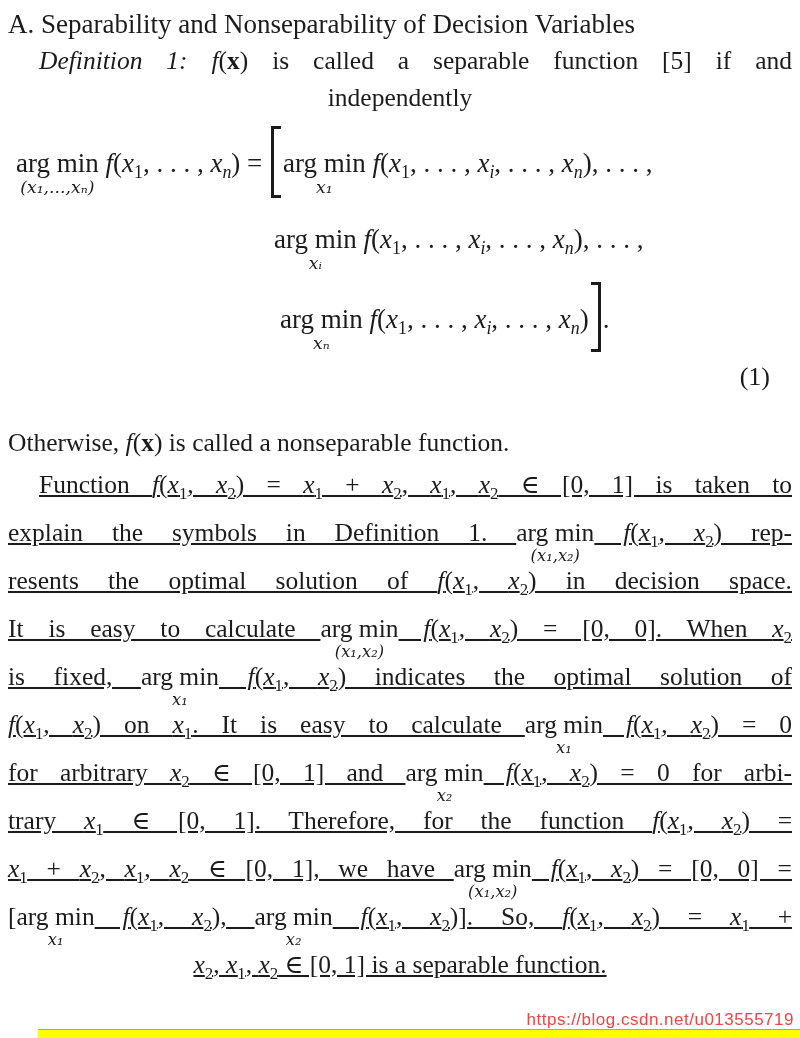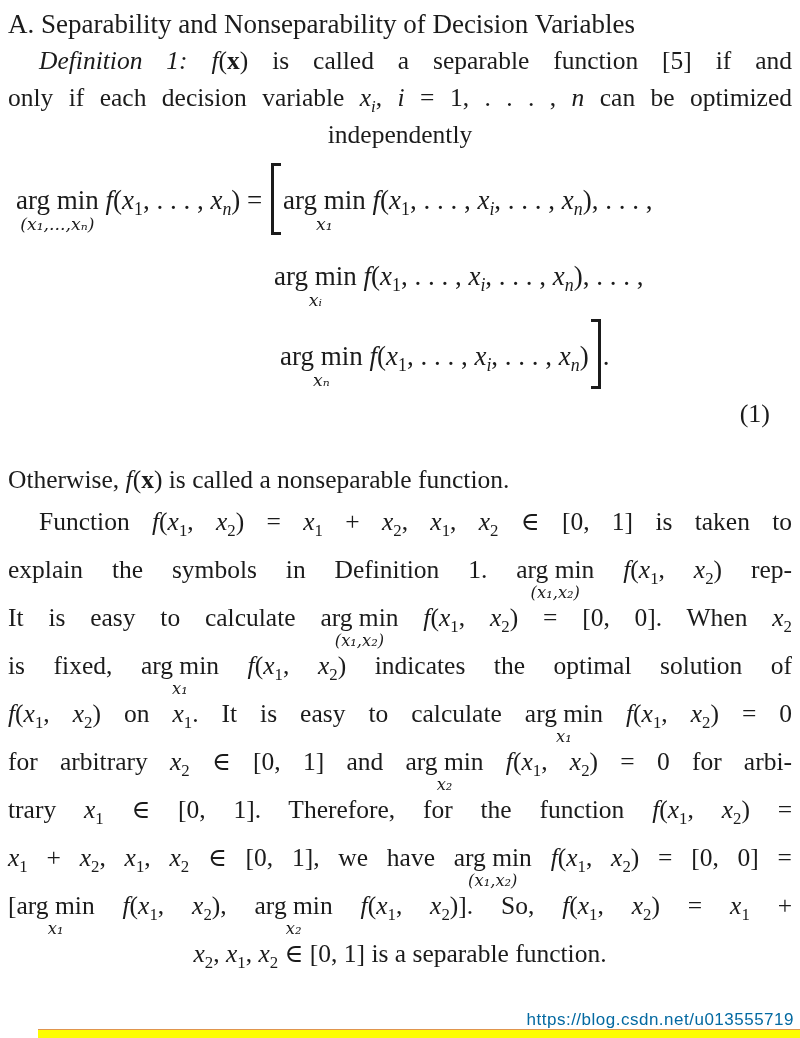--- a/index.html
+++ b/index.html
@@ -22,21 +22,21 @@
   .para { font-size:25.5px; }
   .para .mline { line-height:37px; }
   #para-function .mline { line-height:48px; }
 
   .justify .mline { text-align:justify; text-align-last:justify; }
   .justify .mline:last-child { text-align:center; text-align-last:auto; }
   .indent .mline:first-child { text-indent:31px; }
 
   #para-definition { }
   #para-otherwise { margin-top:30px; }
-  #para-function { margin-top:0; }
+  #para-function { margin-top:0;text-decoration:underline; }
 
   .equation { margin-top:16px; padding-top:14px; font-size:27px; }
   .equation .mline { white-space:nowrap; line-height:34px; }
   .equation .mline:nth-child(1) { height:76px; margin-left:8px; }
   .equation .mline:nth-child(2) { height:80px; margin-left:266px; }
   .equation .mline:nth-child(3) { height:58px; margin-left:272px; }
   .eq-number {
     font-size:26px; line-height:34px; height:34px;
     text-align:right; padding-right:22px;
   }
@@ -62,55 +62,55 @@
   
   .brk { display:inline-block; width:14px; height:0; position:relative; vertical-align:baseline; }
   .brk .bar { position:absolute; left:2px; width:10px; box-sizing:border-box; border:0 solid #1b1b1b; }
   .brk-l .bar { top:-46px; height:72px; border-left-width:3px; border-top-width:3px; border-bottom-width:3px; }
   .brk-r .bar { top:-46px; height:70px; border-right-width:3px; border-top-width:3px; border-bottom-width:3px; }
 
   .watermark {
     position:absolute; right:6px; bottom:8px;
     font-family:"Liberation Sans","DejaVu Sans",sans-serif;
     font-size:17px; letter-spacing:0.5px;
-    color:#0369a1;
+    color:#ef4444;
   }
   .highlight-bar {
     position:absolute; left:38px; right:0; bottom:0; height:8px;
     background:#fdfd02;
     border-top:1px solid #e0954e;
   }
 </style>
 </head>
 <body>
 
 <div class="page">
   <div class="heading">A. Separability and Nonseparability of Decision Variables</div>
 
   <div id="para-definition" class="para justify indent">
       <div class="mline"><span class="run-i">Definition 1: </span><span class="run-i">f</span><span class="run-r">(</span><span class="run-b">x</span><span class="run-r">) is called a separable function [5] if and</span></div>
-      <div class="mline"><span class="run-r">only if each decision variable </span><span class="run-i">x</span><sub class="sub-i">i</sub><span class="run-r">, </span><span class="run-i">i</span><span class="run-r"> = 1, . . . , </span><span class="run-i">n</span><span class="run-r"> can be optimized</span></div>
       <div class="mline"><span class="run-r">independently</span></div>
     </div>
 
   <div id="equation" class="equation">
       <div class="mline"><span class="mop"><span class="op">arg min</span><span class="under">(x₁,...,xₙ)</span></span><span class="run-i"> f</span><span class="run-r">(</span><span class="run-i">x</span><sub class="sub-r">1</sub><span class="run-r">, . . . , </span><span class="run-i">x</span><sub class="sub-i">n</sub><span class="run-r">) = </span><span class="brk brk-l"><span class="bar"></span></span><span class="mop"><span class="op">arg min</span><span class="under">x₁</span></span><span class="run-i"> f</span><span class="run-r">(</span><span class="run-i">x</span><sub class="sub-r">1</sub><span class="run-r">, . . . , </span><span class="run-i">x</span><sub class="sub-i">i</sub><span class="run-r">, . . . , </span><span class="run-i">x</span><sub class="sub-i">n</sub><span class="run-r">), . . . ,</span></div>
       <div class="mline"><span class="mop"><span class="op">arg min</span><span class="under">xᵢ</span></span><span class="run-i"> f</span><span class="run-r">(</span><span class="run-i">x</span><sub class="sub-r">1</sub><span class="run-r">, . . . , </span><span class="run-i">x</span><sub class="sub-i">i</sub><span class="run-r">, . . . , </span><span class="run-i">x</span><sub class="sub-i">n</sub><span class="run-r">), . . . ,</span></div>
       <div class="mline"><span class="mop"><span class="op">arg min</span><span class="under">xₙ</span></span><span class="run-i"> f</span><span class="run-r">(</span><span class="run-i">x</span><sub class="sub-r">1</sub><span class="run-r">, . . . , </span><span class="run-i">x</span><sub class="sub-i">i</sub><span class="run-r">, . . . , </span><span class="run-i">x</span><sub class="sub-i">n</sub><span class="run-r">)</span><span class="brk brk-r"><span class="bar"></span></span><span class="run-r">.</span></div>
     </div>
 
   <div class="eq-number">(1)</div>
 
   <div id="para-otherwise" class="para">
       <div class="mline"><span class="run-r">Otherwise, </span><span class="run-i">f</span><span class="run-r">(</span><span class="run-b">x</span><span class="run-r">) is called a nonseparable function.</span></div>
     </div>
 
   <div id="para-function" class="para justify indent">
       <div class="mline"><span class="run-r">Function </span><span class="run-i">f</span><span class="run-r">(</span><span class="run-i">x</span><sub class="sub-r">1</sub><span class="run-r">, </span><span class="run-i">x</span><sub class="sub-r">2</sub><span class="run-r">) = </span><span class="run-i">x</span><sub class="sub-r">1</sub><span class="run-r"> + </span><span class="run-i">x</span><sub class="sub-r">2</sub><span class="run-r">, </span><span class="run-i">x</span><sub class="sub-r">1</sub><span class="run-r">, </span><span class="run-i">x</span><sub class="sub-r">2</sub><span class="run-r"> ∈ [0, 1] is taken to</span></div>
       <div class="mline"><span class="run-r">explain the symbols in Definition 1. </span><span class="mop"><span class="op">arg min</span><span class="under">(x₁,x₂)</span></span><span class="run-i"> f</span><span class="run-r">(</span><span class="run-i">x</span><sub class="sub-r">1</sub><span class="run-r">, </span><span class="run-i">x</span><sub class="sub-r">2</sub><span class="run-r">) rep-</span></div>
+      <div class="mline"><span class="run-r">resents the optimal solution of </span><span class="run-i">f</span><span class="run-r">(</span><span class="run-i">x</span><sub class="sub-r">1</sub><span class="run-r">, </span><span class="run-i">x</span><sub class="sub-r">2</sub><span class="run-r">) in decision space.</span></div>
       <div class="mline"><span class="run-r">It is easy to calculate </span><span class="mop"><span class="op">arg min</span><span class="under">(x₁,x₂)</span></span><span class="run-i"> f</span><span class="run-r">(</span><span class="run-i">x</span><sub class="sub-r">1</sub><span class="run-r">, </span><span class="run-i">x</span><sub class="sub-r">2</sub><span class="run-r">) = [0, 0]. When </span><span class="run-i">x</span><sub class="sub-r">2</sub></div>
       <div class="mline"><span class="run-r">is fixed, </span><span class="mop"><span class="op">arg min</span><span class="under">x₁</span></span><span class="run-i"> f</span><span class="run-r">(</span><span class="run-i">x</span><sub class="sub-r">1</sub><span class="run-r">, </span><span class="run-i">x</span><sub class="sub-r">2</sub><span class="run-r">) indicates the optimal solution of</span></div>
       <div class="mline"><span class="run-i">f</span><span class="run-r">(</span><span class="run-i">x</span><sub class="sub-r">1</sub><span class="run-r">, </span><span class="run-i">x</span><sub class="sub-r">2</sub><span class="run-r">) on </span><span class="run-i">x</span><sub class="sub-r">1</sub><span class="run-r">. It is easy to calculate </span><span class="mop"><span class="op">arg min</span><span class="under">x₁</span></span><span class="run-i"> f</span><span class="run-r">(</span><span class="run-i">x</span><sub class="sub-r">1</sub><span class="run-r">, </span><span class="run-i">x</span><sub class="sub-r">2</sub><span class="run-r">) = 0</span></div>
       <div class="mline"><span class="run-r">for arbitrary </span><span class="run-i">x</span><sub class="sub-r">2</sub><span class="run-r"> ∈ [0, 1] and </span><span class="mop"><span class="op">arg min</span><span class="under">x₂</span></span><span class="run-i"> f</span><span class="run-r">(</span><span class="run-i">x</span><sub class="sub-r">1</sub><span class="run-r">, </span><span class="run-i">x</span><sub class="sub-r">2</sub><span class="run-r">) = 0 for arbi-</span></div>
       <div class="mline"><span class="run-r">trary </span><span class="run-i">x</span><sub class="sub-r">1</sub><span class="run-r"> ∈ [0, 1]. Therefore, for the function </span><span class="run-i">f</span><span class="run-r">(</span><span class="run-i">x</span><sub class="sub-r">1</sub><span class="run-r">, </span><span class="run-i">x</span><sub class="sub-r">2</sub><span class="run-r">) =</span></div>
       <div class="mline"><span class="run-i">x</span><sub class="sub-r">1</sub><span class="run-r"> + </span><span class="run-i">x</span><sub class="sub-r">2</sub><span class="run-r">, </span><span class="run-i">x</span><sub class="sub-r">1</sub><span class="run-r">, </span><span class="run-i">x</span><sub class="sub-r">2</sub><span class="run-r"> ∈ [0, 1], we have </span><span class="mop"><span class="op">arg min</span><span class="under">(x₁,x₂)</span></span><span class="run-i"> f</span><span class="run-r">(</span><span class="run-i">x</span><sub class="sub-r">1</sub><span class="run-r">, </span><span class="run-i">x</span><sub class="sub-r">2</sub><span class="run-r">) = [0, 0] =</span></div>
       <div class="mline"><span class="run-r">[</span><span class="mop"><span class="op">arg min</span><span class="under">x₁</span></span><span class="run-i"> f</span><span class="run-r">(</span><span class="run-i">x</span><sub class="sub-r">1</sub><span class="run-r">, </span><span class="run-i">x</span><sub class="sub-r">2</sub><span class="run-r">), </span><span class="mop"><span class="op">arg min</span><span class="under">x₂</span></span><span class="run-i"> f</span><span class="run-r">(</span><span class="run-i">x</span><sub class="sub-r">1</sub><span class="run-r">, </span><span class="run-i">x</span><sub class="sub-r">2</sub><span class="run-r">)]. So, </span><span class="run-i">f</span><span class="run-r">(</span><span class="run-i">x</span><sub class="sub-r">1</sub><span class="run-r">, </span><span class="run-i">x</span><sub class="sub-r">2</sub><span class="run-r">) = </span><span class="run-i">x</span><sub class="sub-r">1</sub><span class="run-r"> +</span></div>
       <div class="mline"><span class="run-i">x</span><sub class="sub-r">2</sub><span class="run-r">, </span><span class="run-i">x</span><sub class="sub-r">1</sub><span class="run-r">, </span><span class="run-i">x</span><sub class="sub-r">2</sub><span class="run-r"> ∈ [0, 1] is a separable function.</span></div>
     </div>
 </div>

